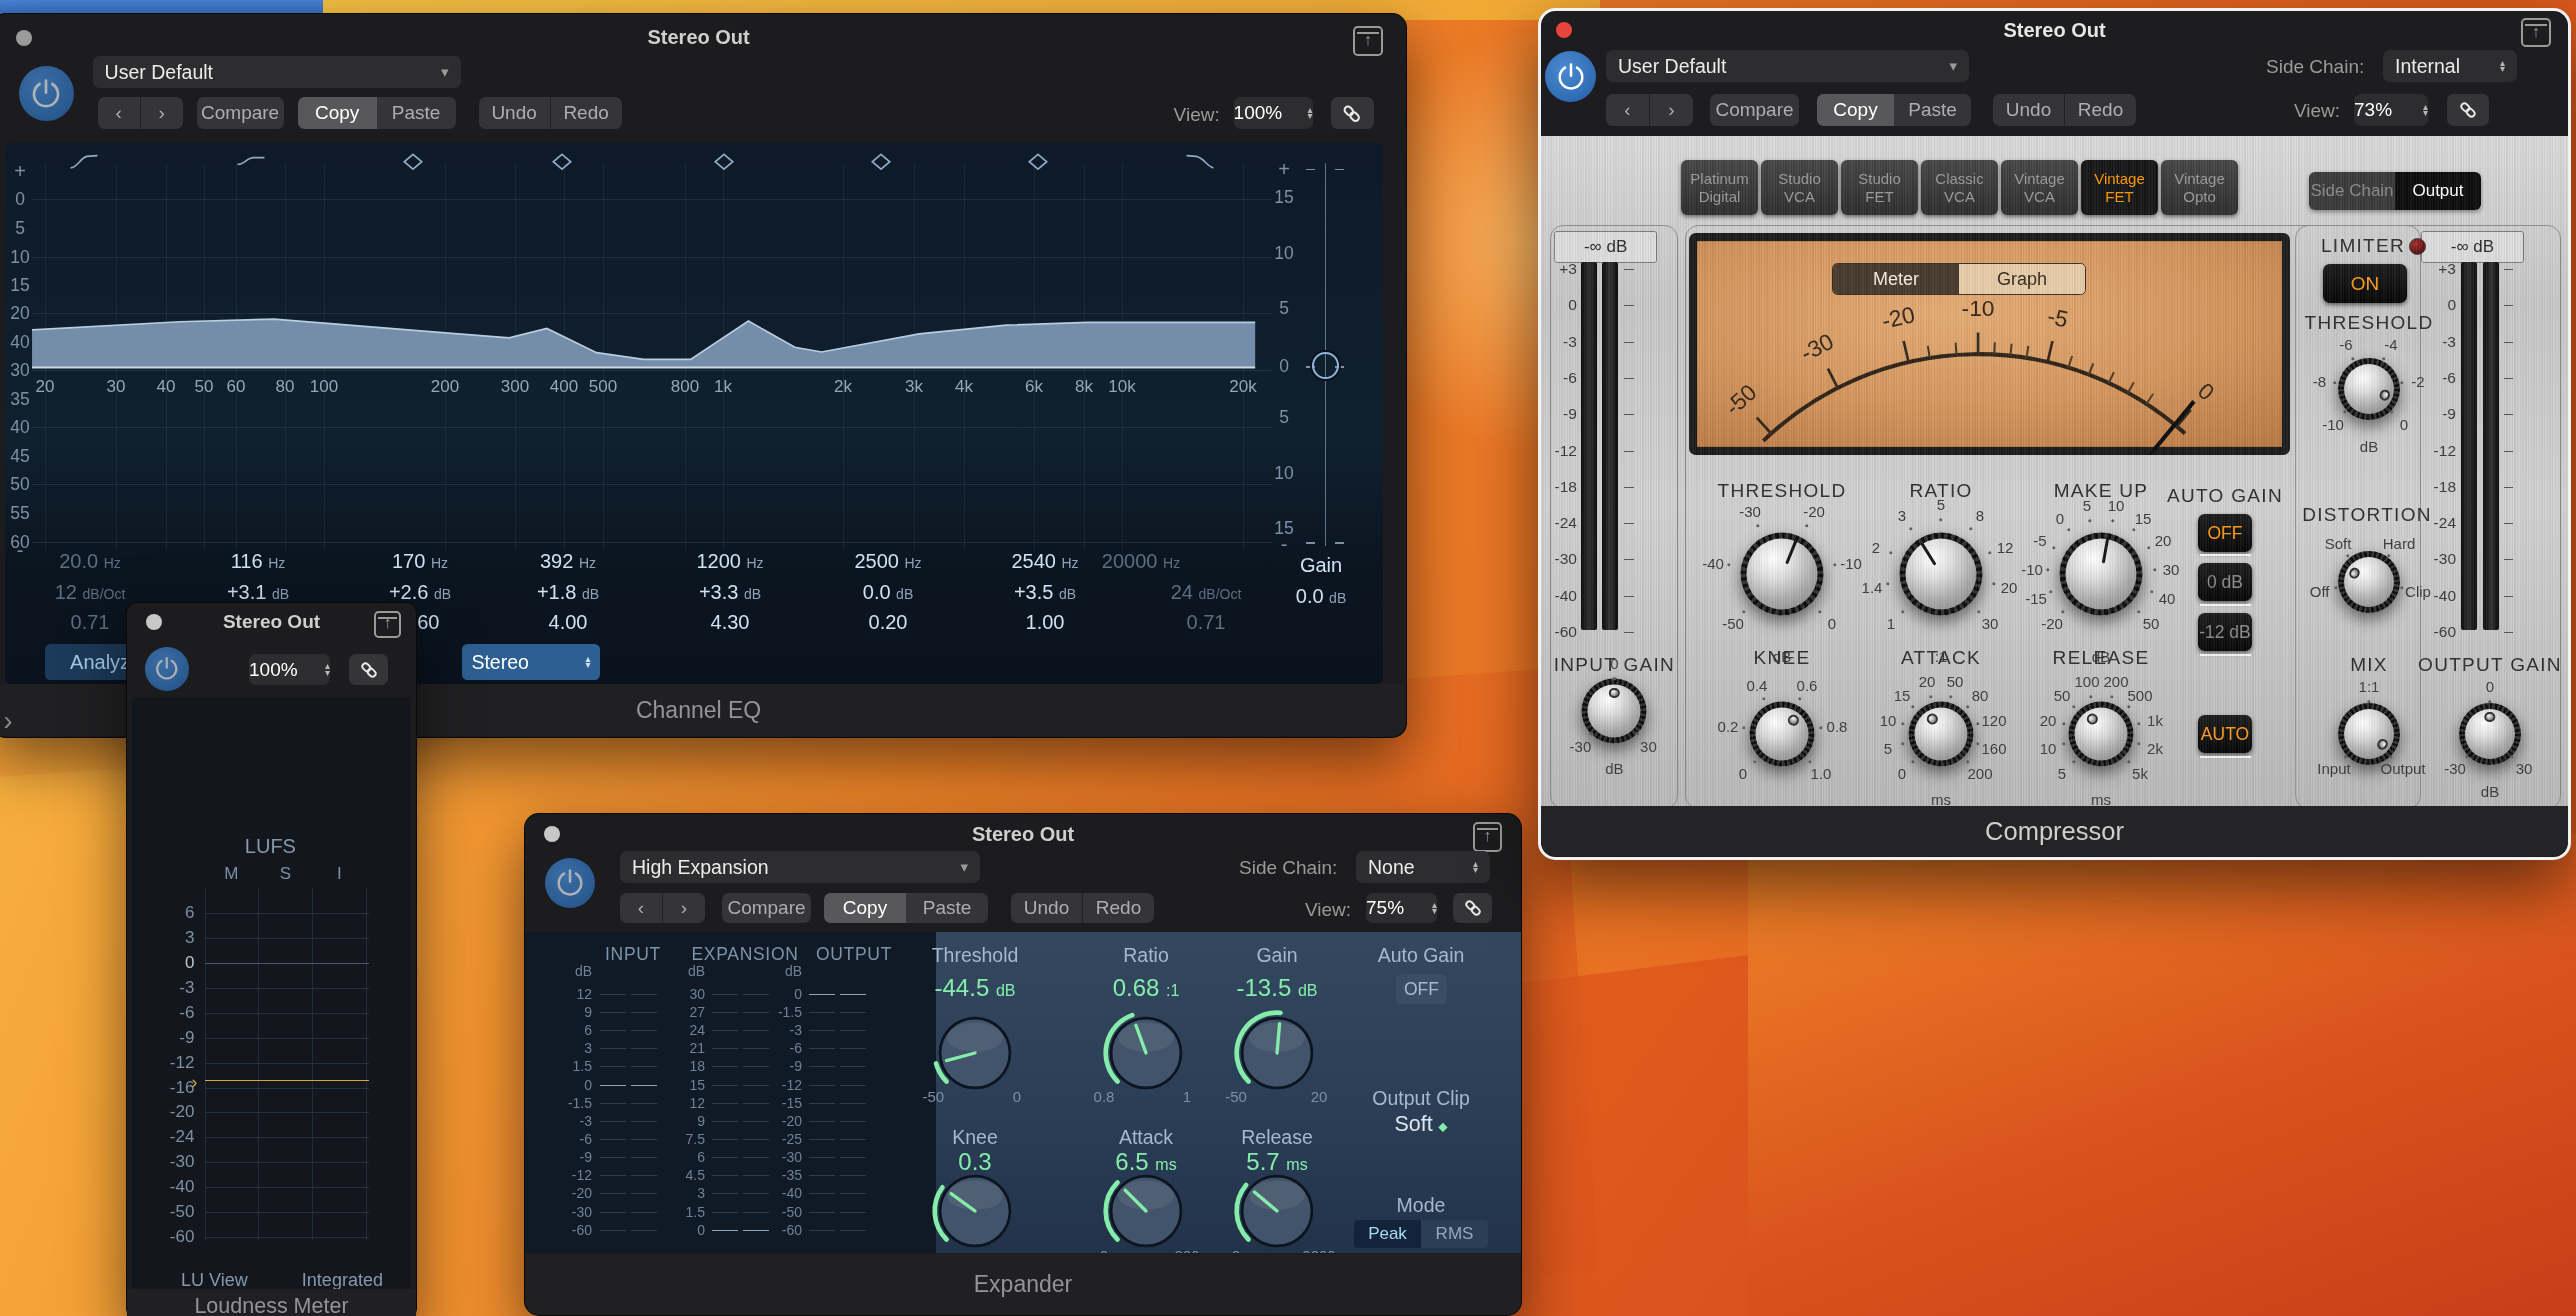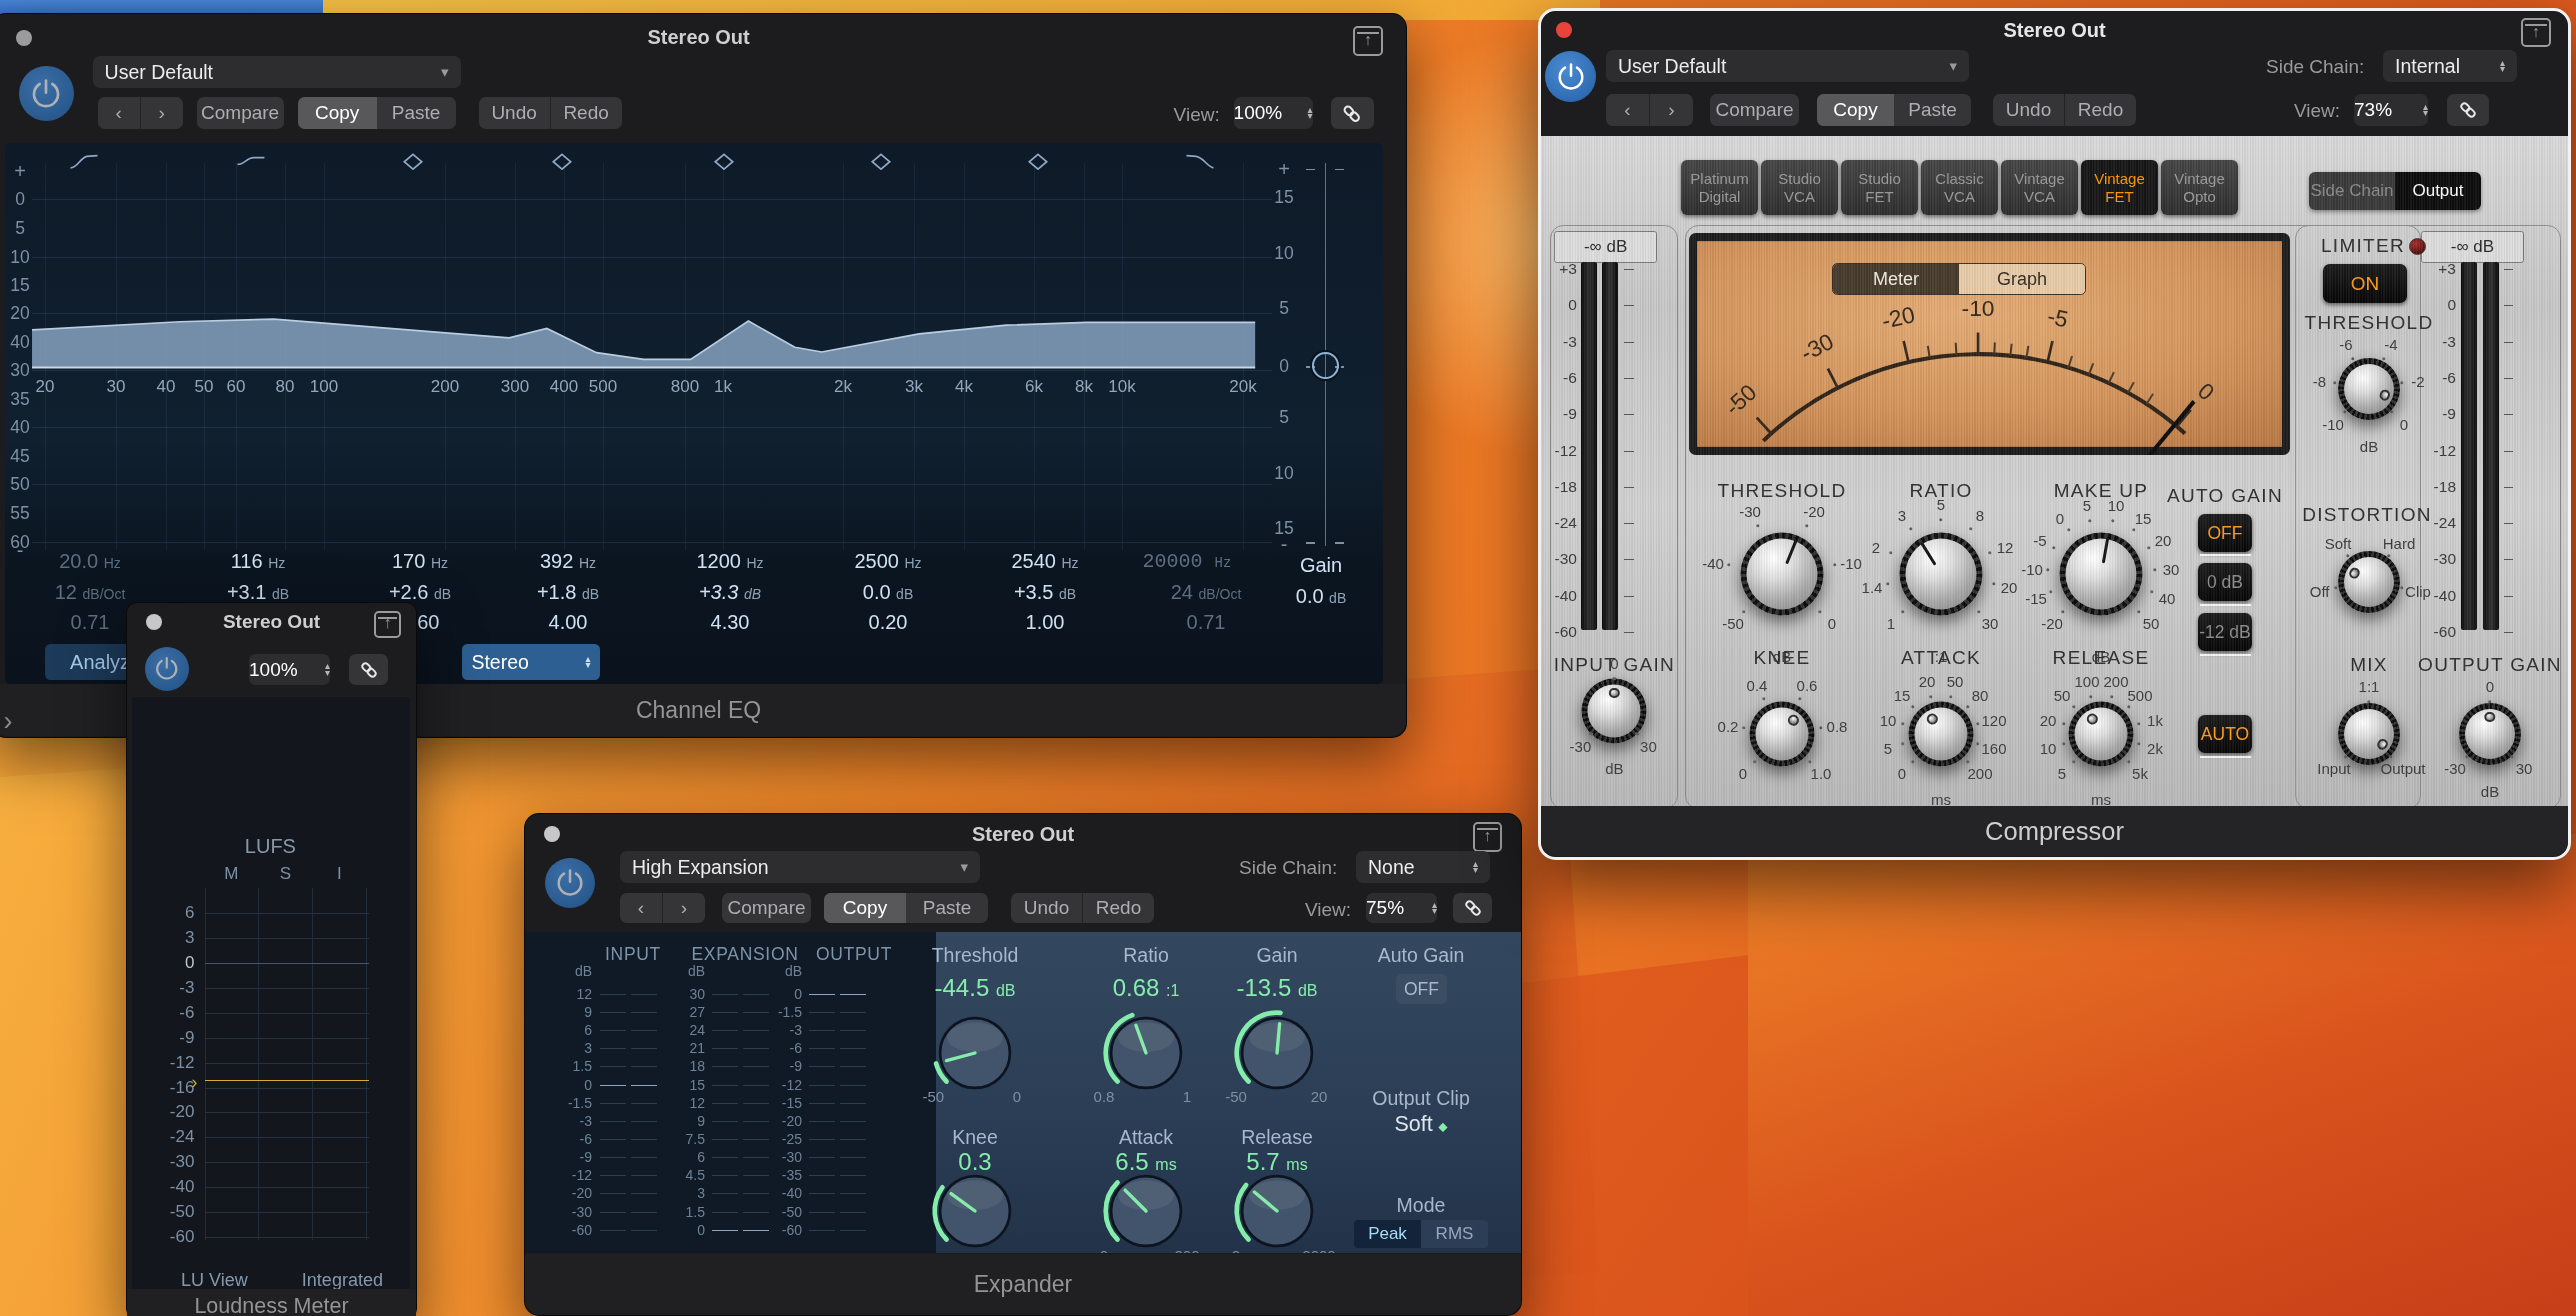--- a/index.html
+++ b/index.html
@@ -309,29 +309,29 @@
       <div class="bandtxt" style="left: 253px; top: 407px;">116 <small>Hz</small></div>
       <div class="bandtxt" style="left: 253px; top: 438px;">+3.1 <small>dB</small></div>
       <div class="bandtxt" style="left: 253px; top: 468px;">0.60</div>
       <div class="bandtxt" style="left: 415px; top: 407px;">170 <small>Hz</small></div>
       <div class="bandtxt" style="left: 415px; top: 438px;">+2.6 <small>dB</small></div>
       <div class="bandtxt" style="left: 415px; top: 468px;">0.60</div>
       <div class="bandtxt" style="left: 563px; top: 407px;">392 <small>Hz</small></div>
       <div class="bandtxt" style="left: 563px; top: 438px;">+1.8 <small>dB</small></div>
       <div class="bandtxt" style="left: 563px; top: 468px;">4.00</div>
       <div class="bandtxt" style="left: 725px; top: 407px;">1200 <small>Hz</small></div>
-      <div class="bandtxt" style="left: 725px; top: 438px; font-style: italic;">+3.3 <small>dB</small></div>
+      <div class="bandtxt" style="left: 725px; top: 438px;">+3.3 <small>dB</small></div>
       <div class="bandtxt" style="left: 725px; top: 468px;">4.30</div>
       <div class="bandtxt" style="left: 883px; top: 407px;">2500 <small>Hz</small></div>
       <div class="bandtxt" style="left: 883px; top: 438px;">0.0 <small>dB</small></div>
       <div class="bandtxt" style="left: 883px; top: 468px;">0.20</div>
       <div class="bandtxt" style="left: 1040px; top: 407px;">2540 <small>Hz</small></div>
       <div class="bandtxt" style="left: 1040px; top: 438px;">+3.5 <small>dB</small></div>
       <div class="bandtxt" style="left: 1040px; top: 468px;">1.00</div>
-      <div class="bandtxt dim" style="left: 1182px; top: 407px; font-family: Liberation Mono, monospace;">20000 <small>Hz</small></div>
+      <div class="bandtxt dim" style="left: 1136px; top: 407px;">20000 <small>Hz</small></div>
       <div class="bandtxt dim" style="left: 1201px; top: 438px;">24 <small>dB/Oct</small></div>
       <div class="bandtxt dim" style="left: 1201px; top: 468px;">0.71</div>
       <div class="bandtxt" style="left: 1316px; top: 411px;">Gain</div>
       <div class="bandtxt" style="left: 1316px; top: 442px;">0.0 <small>dB</small></div>
       <div class="eqbtn" style="left: 40px; top: 501px; width: 128px; height: 36px;">Analyzer</div>
       <div class="bandtxt" style="left: 356px; top: 508px; color: rgb(126, 146, 166);">Processing:</div>
       <div class="eqdd" style="left: 457px; top: 501px; width: 138px; height: 36px;">
         <span>Stereo</span>
         <span class="updn" style="color:#cfe0ee;">
           <span>▴</span>

